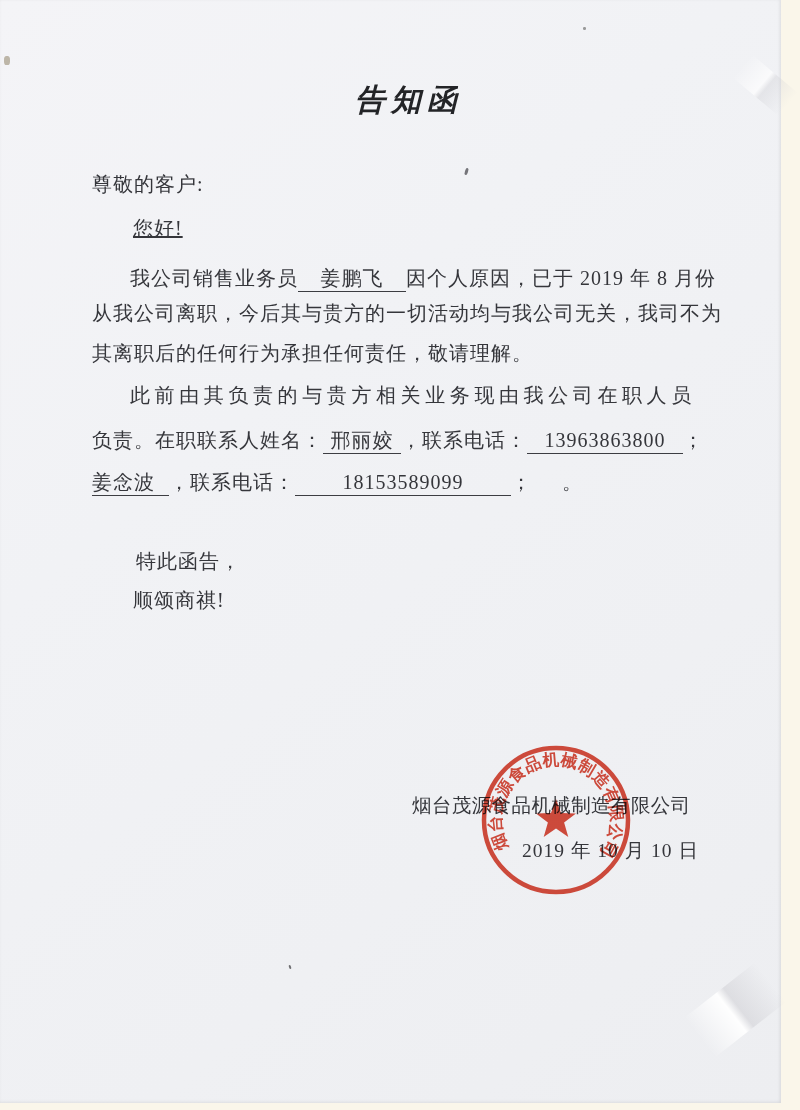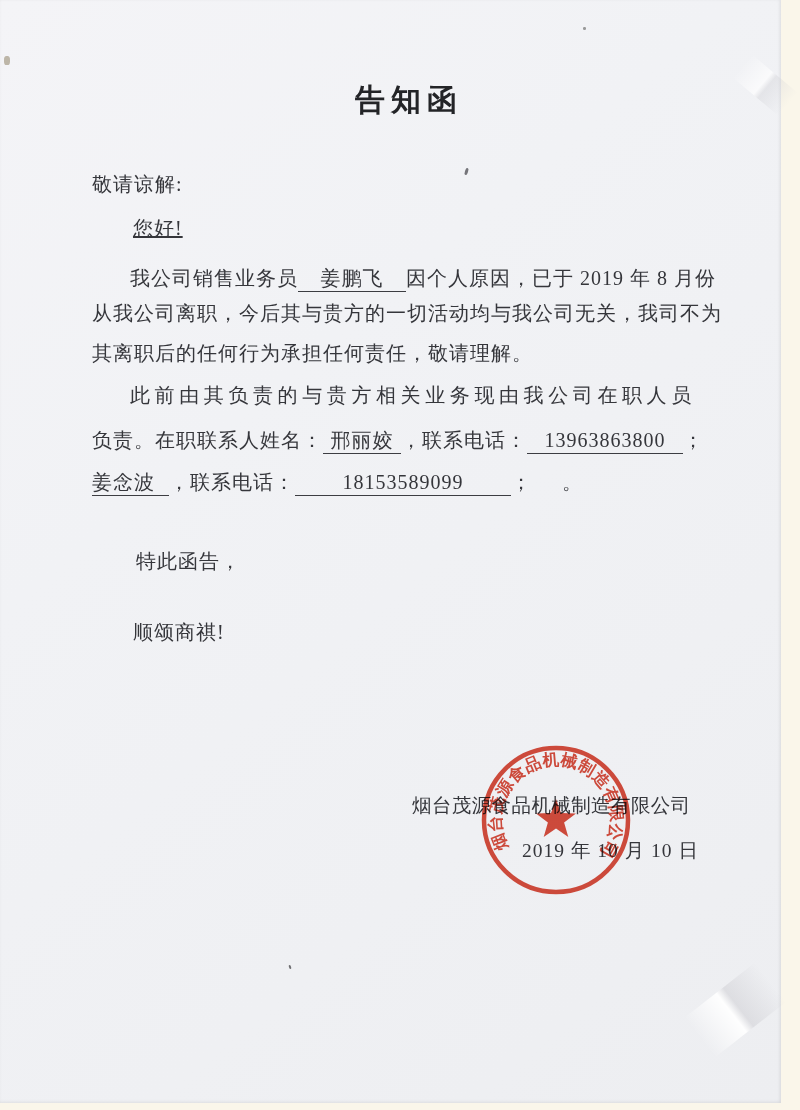--- a/index.html
+++ b/index.html
@@ -14,21 +14,21 @@
     position:absolute;left:0;top:0;width:781px;height:1103px;
     background:linear-gradient(140deg,#f4f4f7 0%,#f1f2f5 35%,#eff0f3 70%,#edeef1 100%);
     box-shadow:inset -2px 0 3px rgba(0,0,0,0.05), inset 0 -2px 3px rgba(0,0,0,0.04);
   }
   .line{
     position:absolute;
     font-size:20px;line-height:28px;letter-spacing:1px;
     color:#35363b;white-space:nowrap;
   }
   .title{
-    font-size:30px;line-height:34px;font-weight:bold;letter-spacing:6px;color:#232427;
+    font-size:30px;line-height:34px;font-weight:bold;letter-spacing:6px;color:#232427;font-style:italic;
   }
   .wide{letter-spacing:4.6px;}
   .blank{
     display:inline-block;border-bottom:1.6px solid #3c3d42;
     text-align:center;line-height:25px;vertical-align:baseline;margin-top:7px;
   }
   .blank-departed{width:108px;}
   .blank-c1name{width:78px;}
   .blank-c1phone{width:156px;}
   .blank-c2phone{width:216px;}
@@ -49,21 +49,21 @@
   .cr2{left:735px;top:70px;width:60px;height:30px;transform:rotate(40deg);opacity:0.7;}
 </style>
 </head>
 <body>
 
 <div class="scan">
   <div class="paper"></div>
 
   <div class="line title" style="left:355px;top:83px;">告知函</div>
 
-  <div class="line" style="left:92px;top:170px;">敬请谅解:</div>
+  <div class="line" style="left:92px;top:170px;">尊敬的客户:</div>
 
   <div class="line" style="left:133px;top:214px;text-decoration:underline;">您好!</div>
 
   <div class="line" style="left:130px;top:259px;">
     <span>我公司销售业务员</span><span class="blank blank-departed">姜鹏飞</span><span>因个人原因，已于 2019 年 8 月份</span>
   </div>
 
   <div class="line" style="left:92px;top:299px;">从我公司离职，今后其与贵方的一切活动均与我公司无关，我司不为</div>
 
   <div class="line" style="left:92px;top:339px;">其离职后的任何行为承担任何责任，敬请理解。</div>
@@ -74,21 +74,21 @@
     <span>负责。在职联系人姓名：</span><span class="blank blank-c1name">邢丽姣</span><span>，联系电话：</span><span class="blank blank-c1phone">13963863800</span><span>；</span>
   </div>
 
   <div class="line" style="left:92px;top:463px;">
     <span class="u-name">姜念波</span><span>，联系电话：</span><span class="blank blank-c2phone">18153589099</span><span>；</span><span class="tail-period">。</span>
   </div>
 
 
   <div class="line" style="left:136px;top:547px;">特此函告，</div>
 
-  <div class="line" style="left:133px;top:586px;margin-top:32px;">顺颂商祺!</div>
+  <div class="line" style="left:133px;top:586px;">顺颂商祺!</div>
 
   <div class="line" style="left:412px;top:792px;font-size:19.5px;letter-spacing:0.4px;">烟台茂源食品机械制造有限公司</div>
 
   <div class="line" style="left:522px;top:837px;font-size:19.5px;">2019 年 10 月 10 日</div>
 
   <svg class="stamp" viewBox="0 0 160 160">
     <circle cx="80" cy="80" r="72" fill="none" stroke="#d8402f" stroke-width="4.5"></circle>
     <polygon fill="#d8402f" points="80,59 85,73.1 99.97,73.5 88.1,82.6 92.3,97 80,88.5 67.7,97 71.9,82.6 60,73.5 75,73.1"></polygon>
     <defs>
       <path id="sealArc" d="M 32.37 107.5 A 55 55 0 1 1 127.63 107.5" fill="none"></path>

